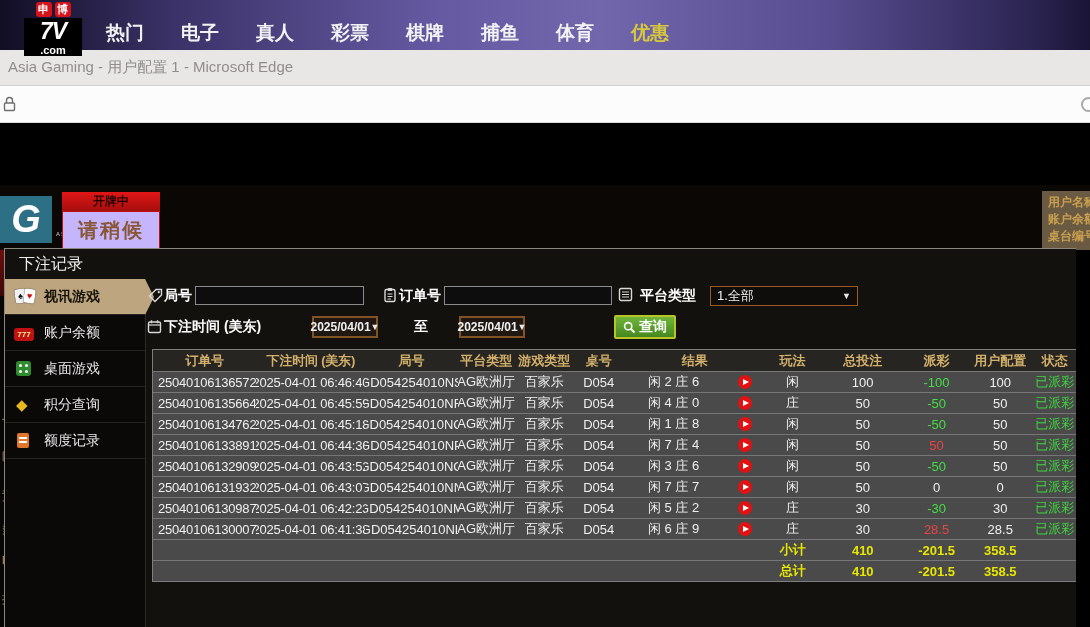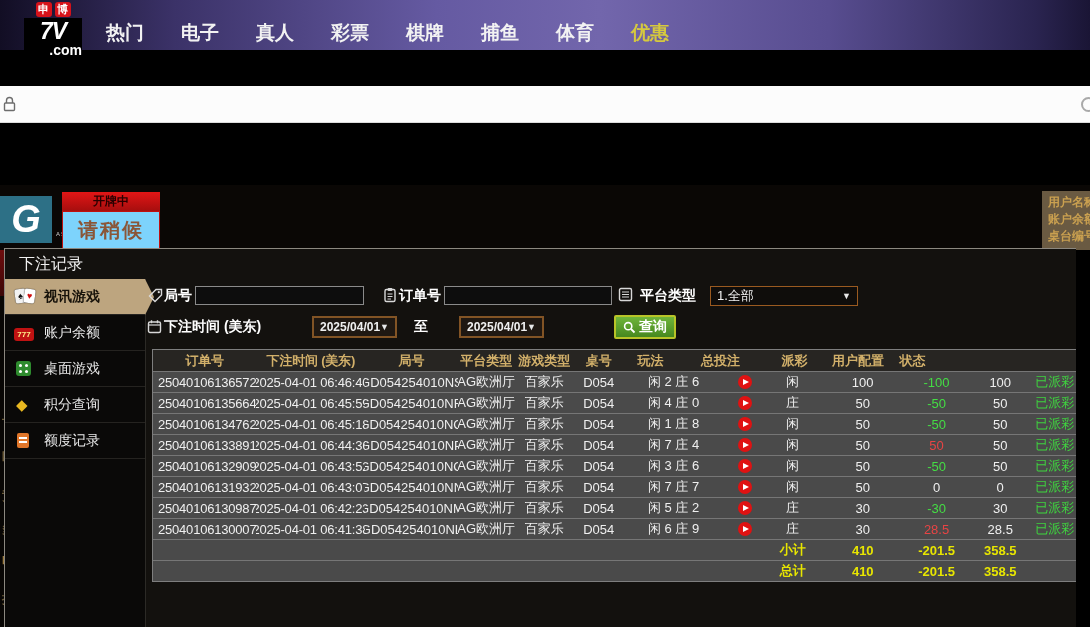--- a/index.html
+++ b/index.html
@@ -6,21 +6,21 @@
   body { font-family:"Liberation Sans","DejaVu Sans",sans-serif; background:#222; }
   .screen { position:relative; width:1090px; height:627px; overflow:hidden; background:#000; }
 
   
   .nav { position:absolute; left:0; top:0; width:1090px; height:50px;
     background:linear-gradient(90deg,#120e24 0%,#3b3268 16%,#655aa2 40%,#7266ac 55%,#584d90 76%,#2a2450 95%,#1a1535 100%); }
   .logo { position:absolute; left:24px; top:2px; width:58px; z-index:6; cursor:pointer; }
   .badges { display:flex; gap:3px; justify-content:center; margin-bottom:1px; }
   .badge { width:16px; height:15px; background:#d6121a; border-radius:3px; color:#fff; font-size:11px; font-weight:bold; line-height:15px; text-align:center; }
   .logo-main { background:#000; height:27px; color:#fff; font-size:23px; font-weight:bold; font-style:italic; text-align:center; line-height:26px; letter-spacing:-1px; }
-  .logo-sub { background:#000; height:11px; color:#fff; font-size:14px; font-weight:bold; text-align:right; line-height:10px; }
+  .logo-sub { background:#000; height:11px; color:#fff; font-size:11px; font-weight:bold; text-align:center; line-height:10px; }
   .nav-items { position:absolute; left:106px; top:0; height:66px; display:flex; align-items:center; gap:37px; }
   .nav-item { color:#f2f2f2; font-size:19px; font-weight:bold; cursor:pointer; white-space:nowrap; }
   .nav-item.hl { color:#d6c93e; }
 
   
   .titlebar { position:absolute; left:0; top:50px; width:1090px; height:36px; background:#e9e7e6; border-bottom:1px solid #d2d0cf; display:flex; align-items:center; padding-left:8px; color:#908d8b; font-size:15px; }
   .urlbar { position:absolute; left:0; top:86px; width:1090px; height:37px; background:#fcfcfc; border-bottom:1px solid #dcdcdc; display:flex; align-items:center; }
   .lockwrap { margin-left:2px; display:flex; }
   .url { margin-left:13px; font-size:17px; color:#7a7a7a; white-space:nowrap; }
   .url .domain { color:#1e1e1e; }
@@ -29,21 +29,21 @@
   
   .page { position:absolute; left:0; top:123px; width:1090px; height:504px; background:#000; }
   .strip { position:absolute; left:0; top:62px; width:1090px; height:65px;
     background:radial-gradient(ellipse 200px 45px at 83% 65%, #2e2214 0%, rgba(0,0,0,0) 70%),
                radial-gradient(ellipse 160px 40px at 60% 40%, #10121f 0%, rgba(0,0,0,0) 75%),
                linear-gradient(90deg,#070503 0%,#0b0806 38%,#150f09 62%,#1d1godot50d 0%,#150e08 92%,#0a0604 100%);
     background-color:#0a0705; }
   .g-logo { position:absolute; left:0; top:11px; width:52px; height:47px; background:#2d7086; color:#fff; font-size:38px; font-weight:bold; font-style:italic; text-align:center; line-height:46px; }
   .ag-text { position:absolute; left:56px; top:46px; color:#cfcfcf; font-size:6px; letter-spacing:1px; white-space:nowrap; }
   .banner { position:absolute; left:62px; top:7px; width:98px; height:19px; background:linear-gradient(#e21616,#a60e0e); color:#2a0000; font-size:12px; font-weight:bold; display:flex; align-items:center; justify-content:center; }
-  .waitbox { position:absolute; left:62px; top:26px; width:98px; height:38px; background:#7dd3fc; border:1px solid #bf1010; color:#8a5638; font-size:20px; font-weight:bold; display:flex; align-items:center; justify-content:center; letter-spacing:2px; }
+  .waitbox { position:absolute; left:62px; top:26px; width:98px; height:38px; background:#c4b5fd; border:1px solid #bf1010; color:#8a5638; font-size:20px; font-weight:bold; display:flex; align-items:center; justify-content:center; letter-spacing:2px; }
   .account { position:absolute; right:0; top:6px; width:48px; height:59px; background:#6a5a42; padding:3px 0 0 6px; overflow:hidden; }
   .account div { color:#caa050; font-size:12px; font-weight:bold; line-height:17px; white-space:nowrap; }
   .left-remnants { position:absolute; left:0; top:127px; width:17px; height:377px; background:#080604; overflow:hidden; }
   .redblock { position:absolute; left:0; top:0; width:17px; height:46px; background:linear-gradient(#6e0d0d,#3c0707); }
   .rem { position:absolute; left:2px; color:#6b5a38; font-size:13px; font-weight:bold; white-space:nowrap; }
 
   
   .panel { position:absolute; left:4px; top:125px; width:1072px; height:379px; background:#13110e; border:1px solid #8c8880; border-right:none; border-bottom:none; }
   .panel-title { position:absolute; left:14px; top:5px; color:#f0f0f0; font-size:16px; }
   .sidebar { position:absolute; left:0; top:30px; width:141px; bottom:0; background:#0a0908; border-right:1px solid #2c2a26; }
@@ -60,21 +60,21 @@
   .gem { color:#e8b820; font-size:15px; line-height:18px; margin-left:2px; }
   .doc { display:inline-block; width:12px; height:15px; margin:1px 0 0 3px; background:#e0762a; border-radius:2px; position:relative; }
   .doc::after { content:''; position:absolute; left:2px; top:4px; width:8px; height:2px; background:#fff; box-shadow:0 4px 0 #fff; }
 
   .content { position:absolute; left:141px; top:30px; right:0; bottom:0; }
   .frow { position:absolute; left:0; right:0; display:block; }
   .f-label { position:absolute; color:#fff; font-size:14px; font-weight:bold; white-space:nowrap; }
   .f-input { position:absolute; height:19px; background:#0d0d0d; border:1px solid #8a8a8a; color:#eee; font-size:12px; padding:0 4px; }
   .f-ic { position:absolute; }
   .psel { position:absolute; width:148px; height:20px; background:#0f0d0b; border:1px solid #9a5a20; color:#f0f0f0; font-size:13px; display:flex; align-items:center; justify-content:space-between; padding:0 6px; cursor:pointer; }
-  .dsel { position:absolute; width:85px; height:22px; background:#1f1812; border:2px solid #825425; color:#f0f0f0; font-size:12px; font-weight:bold; display:flex; align-items:center; justify-content:center; gap:0; cursor:pointer; }
+  .dsel { position:absolute; width:66px; height:22px; background:#1f1812; border:2px solid #825425; color:#f0f0f0; font-size:12px; font-weight:bold; display:flex; align-items:center; justify-content:center; gap:0; cursor:pointer; }
   .caret { font-size:9px; color:#e8e8e8; }
   .searchbtn { position:absolute; width:62px; height:24px; background:linear-gradient(#6fb53a,#46881f); border:2px solid #b8c428; border-radius:2px; color:#fff; font-size:14px; font-weight:bold; display:flex; align-items:center; justify-content:center; gap:3px; cursor:pointer; }
 
   
   .table { position:absolute; left:6px; right:0; top:70px; border:1px solid #7e7e7e; border-right:none; }
   .thead { height:21px; background:#272522; display:flex; color:var(--gold,#d2b06a); font-size:13px; font-weight:bold; }
   .trow { height:21px; background:#4a4a4a; border-top:1px solid #767676; display:flex; color:#efefef; font-size:13px; }
   .trow.sum { color:var(--sumy,#e8e600); font-weight:bold; }
   .cell { display:flex; align-items:center; justify-content:center; white-space:nowrap; overflow:hidden; }
   .c-order{width:11.2%; justify-content:flex-start; padding-left:5px; letter-spacing:-0.2px;}
@@ -119,20 +119,23 @@
         <span class="nav-item">电子</span>
         <span class="nav-item">真人</span>
         <span class="nav-item">彩票</span>
         <span class="nav-item">棋牌</span>
         <span class="nav-item">捕鱼</span>
         <span class="nav-item">体育</span>
         <span class="nav-item hl">优惠</span>
       </div>
   </div>
 
+  <div class="titlebar">
+    <span>Asia Gaming - 用户配置 1 - Microsoft Edge</span>
+  </div>
 
   <div class="urlbar">
     <span class="lockwrap">
       <svg width="15" height="16" viewBox="0 0 15 16">
           <rect x="2.5" y="7" width="10" height="7.5" rx="1" fill="none" stroke="#6d6d6d" stroke-width="1.4"></rect>
           <path d="M4.5 7 V4.5 a3 3 0 0 1 6 0 V7" fill="none" stroke="#6d6d6d" stroke-width="1.4"></path>
         </svg>
     </span>
     <div class="url-icon"></div>
   </div>
@@ -251,20 +254,21 @@
         </div>
 
         <div class="table">
           <div class="thead" id="thead">
               <div class="cell c-order">订单号</div>
               <div class="cell c-time">下注时间 (美东)</div>
               <div class="cell c-round">局号</div>
               <div class="cell c-platform">平台类型</div>
               <div class="cell c-game">游戏类型</div>
               <div class="cell c-tableno">桌号</div>
+              <div class="cell c-resulth">结果</div>
               <div class="cell c-bettype">玩法</div>
               <div class="cell c-bet">总投注</div>
               <div class="cell c-payout">派彩</div>
               <div class="cell c-valid">用户配置</div>
               <div class="cell c-status">状态</div>
             </div>
           <div id="tbody">
               <div class="trow">
                 <div class="cell c-order">250401061365729</div>
                 <div class="cell c-time">2025-04-01 06:46:40</div>

